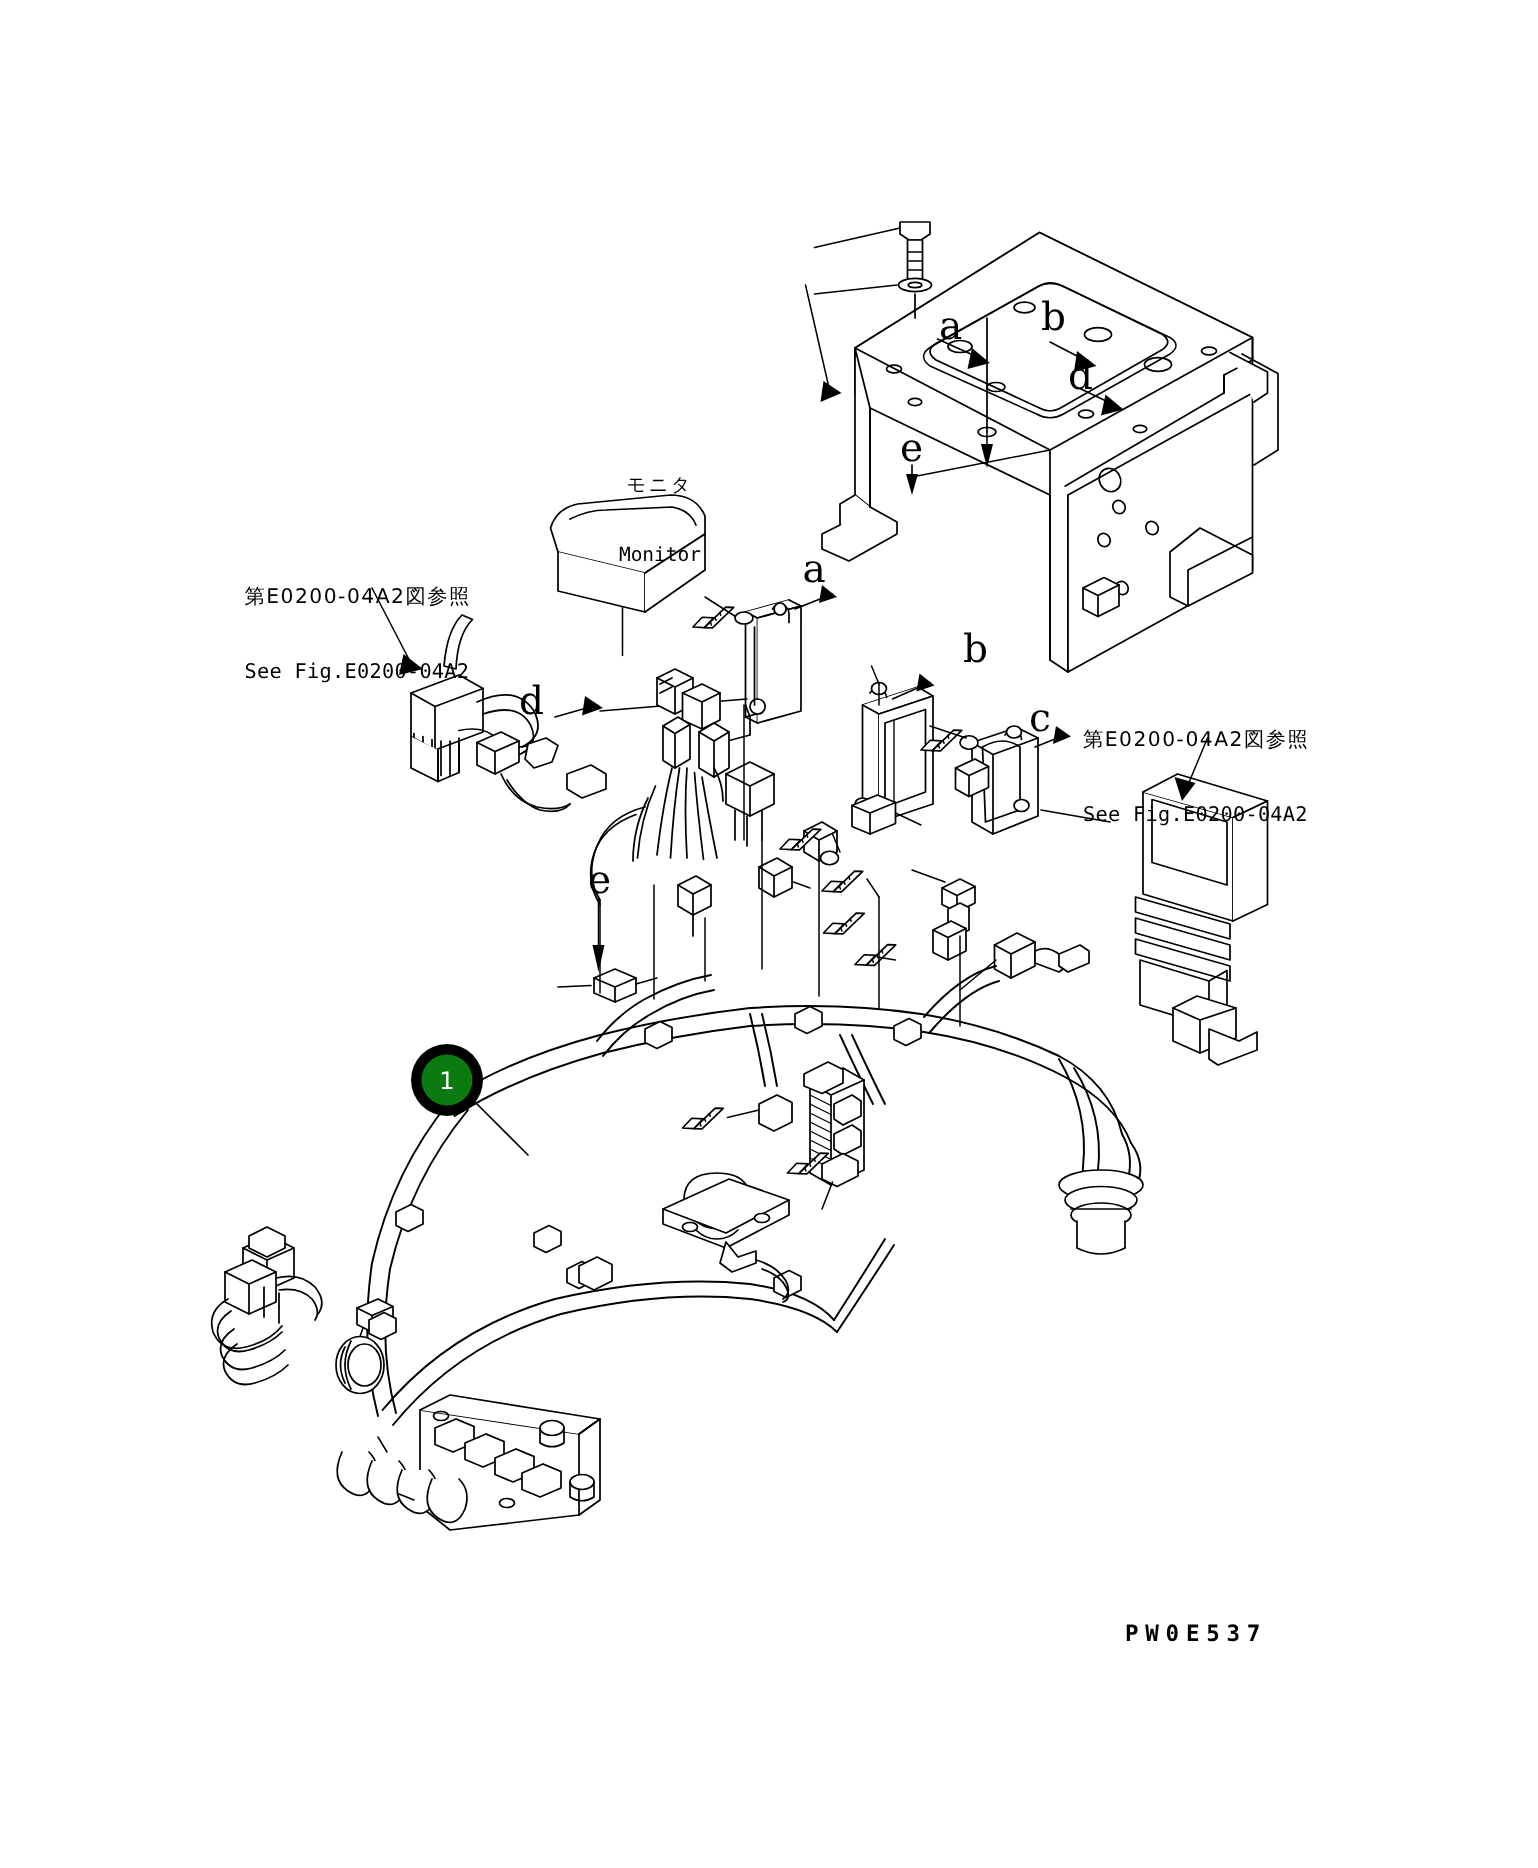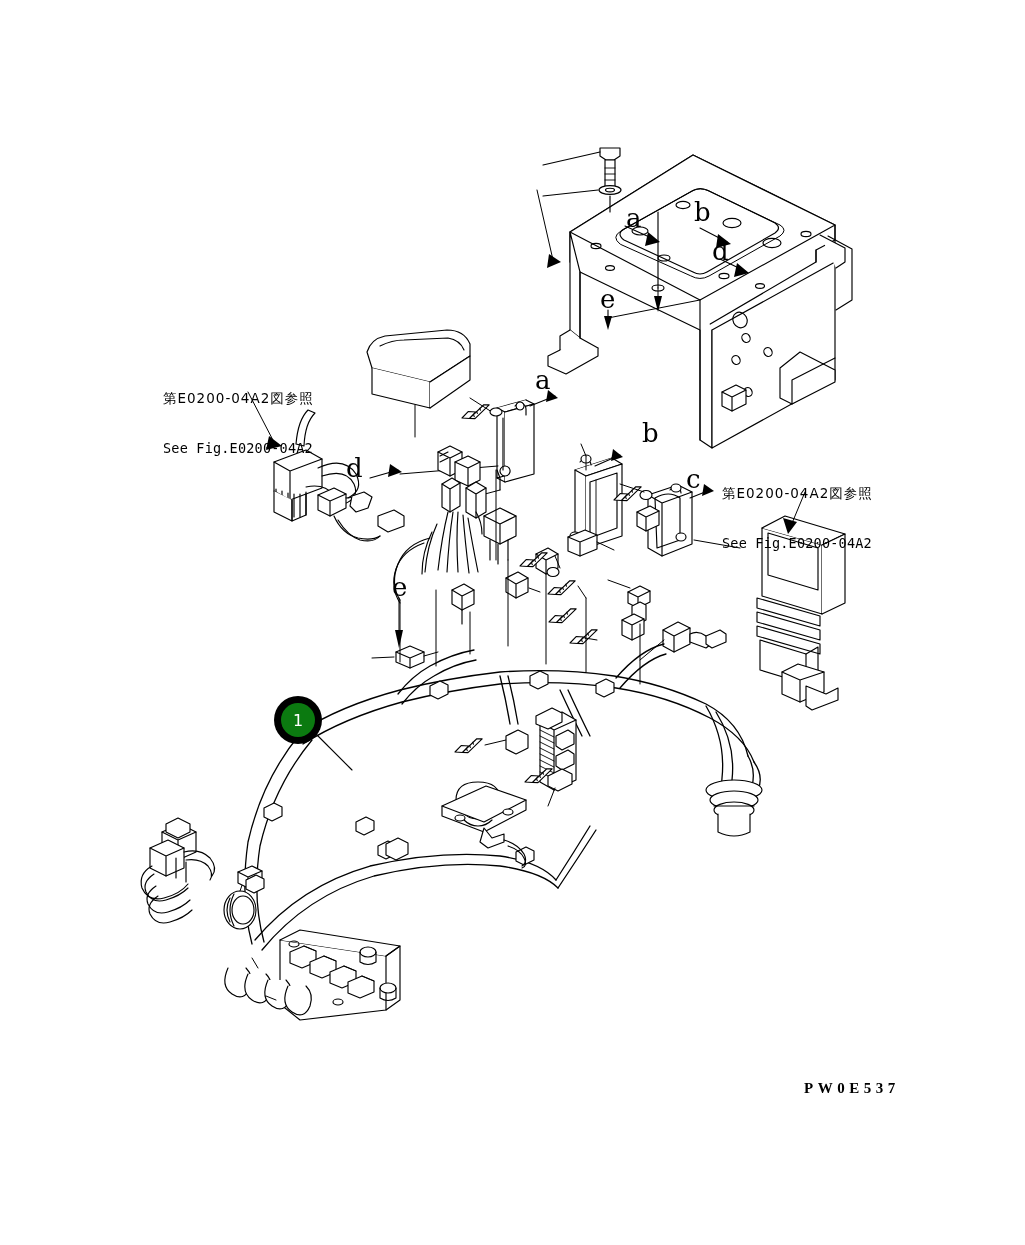--- a/index.html
+++ b/index.html
@@ -490,26 +490,30 @@
   <div class="lbl ref" style="left:163px;top:357px;">
     <div class="jp">第E0200-04A2図参照</div>
     <div>See Fig.E0200-04A2</div>
   </div>
 
   <div class="lbl ref" style="left:722px;top:452px;">
     <div class="jp">第E0200-04A2図参照</div>
     <div>See Fig.E0200-04A2</div>
   </div>
 
+  <div class="lbl mon" style="left:400px;top:283px;width:80px;">
+    <div class="jp">モニタ</div>
+    <div>Monitor</div>
+  </div>
 
   <div class="lbl clet" style="left:626px;top:203px;">a</div>
   <div class="lbl clet" style="left:694px;top:197px;">b</div>
   <div class="lbl clet" style="left:712px;top:236px;">d</div>
   <div class="lbl clet" style="left:600px;top:284px;">e</div>
   <div class="lbl clet" style="left:535px;top:365px;">a</div>
   <div class="lbl clet" style="left:642px;top:418px;">b</div>
   <div class="lbl clet" style="left:686px;top:464px;">c</div>
   <div class="lbl clet" style="left:346px;top:453px;">d</div>
   <div class="lbl clet" style="left:392px;top:572px;">e</div>
 
-  <div class="lbl code" style="left:804px;top:1080px;font-family:Liberation Serif, serif;">PW0E537</div>
+  <div class="lbl code" style="left:750px;top:1080px;">PW0E537</div>
 
 </div>
 
 </body></html>

